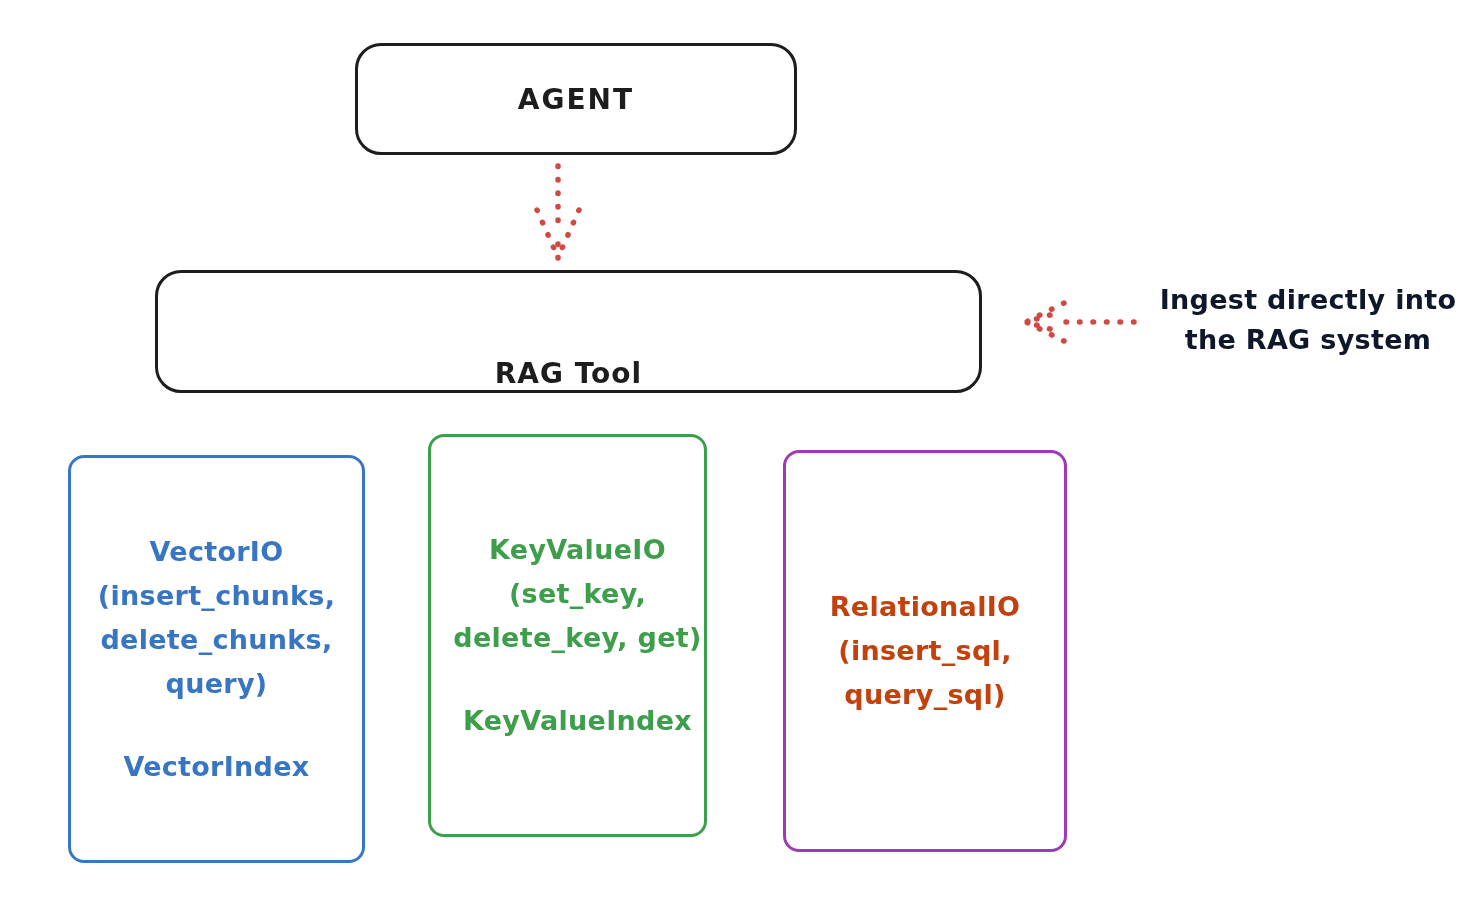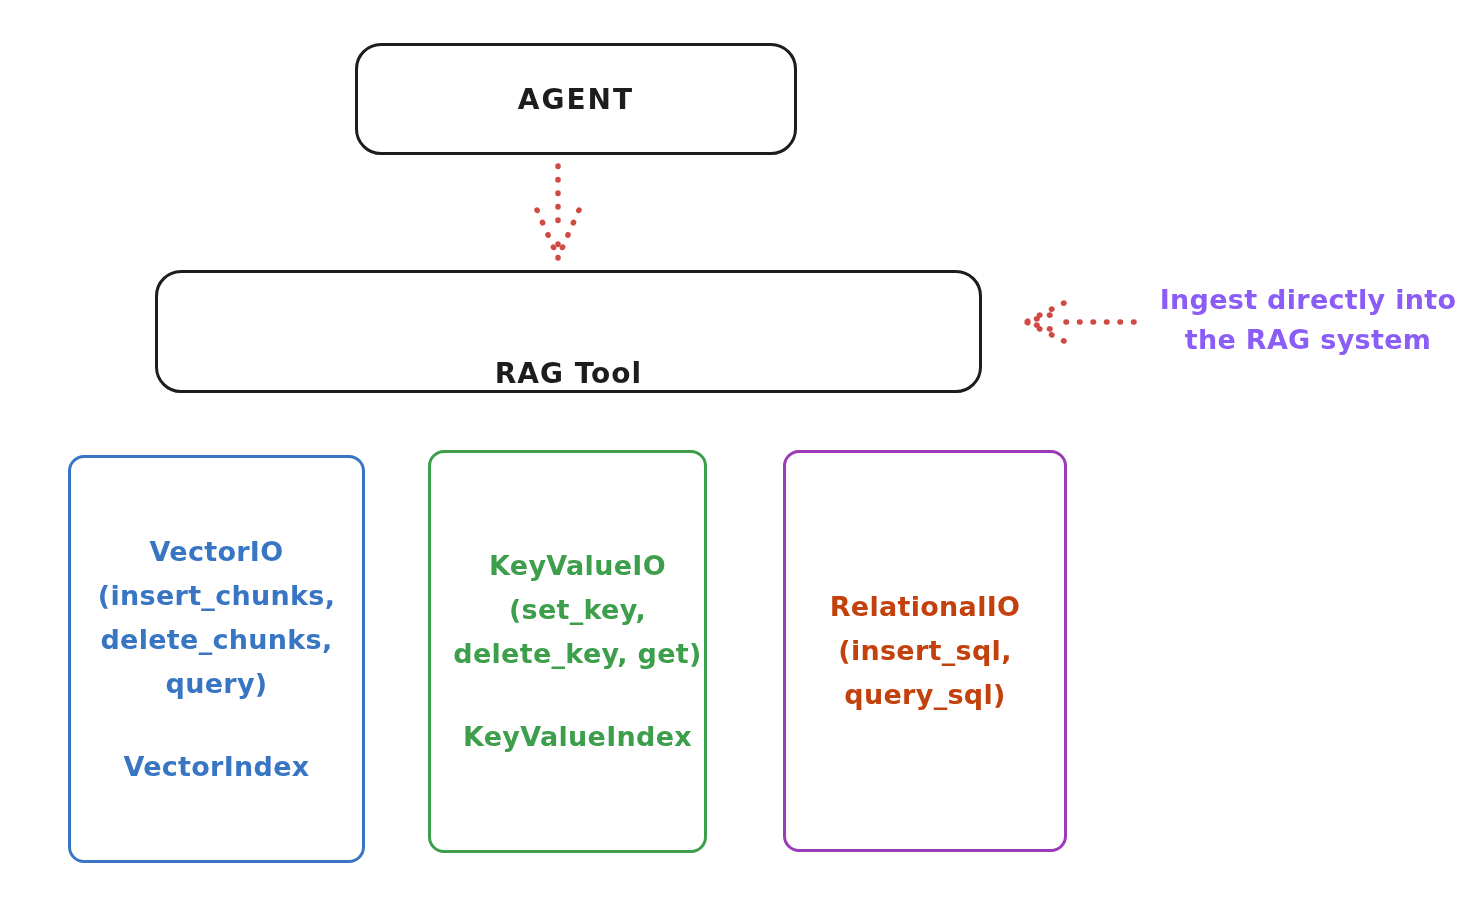--- a/index.html
+++ b/index.html
@@ -36,26 +36,26 @@
     border-style: solid;
     border-radius: 16px;
     font-size: 27px;
     font-weight: 600;
     line-height: 44px;
     letter-spacing: 0.3px;
   }
   .backend .io    { white-space: pre-line; }
   .backend .index { margin-top: 39px; }
   .backend-vector     { left: 68px;  top: 455px; width: 297px; height: 408px; border-color: #3876c4; color: #3876c4; }
-  .backend-keyvalue   { left: 428px; top: 450px; width: 279px; height: 403px; border-color: #3d9e4c; color: #3d9e4c; padding-left: 20px; }
+  .backend-keyvalue   { left: 428px; top: 434px; width: 279px; height: 403px; border-color: #3d9e4c; color: #3d9e4c; padding-left: 20px; }
   .backend-relational { left: 783px; top: 450px; width: 284px; height: 402px; border-color: #9c3ab8; color: #c2410c; }
   .annotation {
     position: absolute;
     left: 1140px; top: 280px; width: 336px;
-    color: #8b5cf6;
+    color: #0f172a;
     font-size: 27px;
     font-weight: 700;
     line-height: 40px;
     text-align: center;
     white-space: pre-line;
     letter-spacing: 0.3px;
   }
   .arrow-svg { position: absolute; overflow: visible; }
   .arrow-down { left: 518px; top: 160px; }
   .arrow-left { left: 1012px; top: 295px; }

